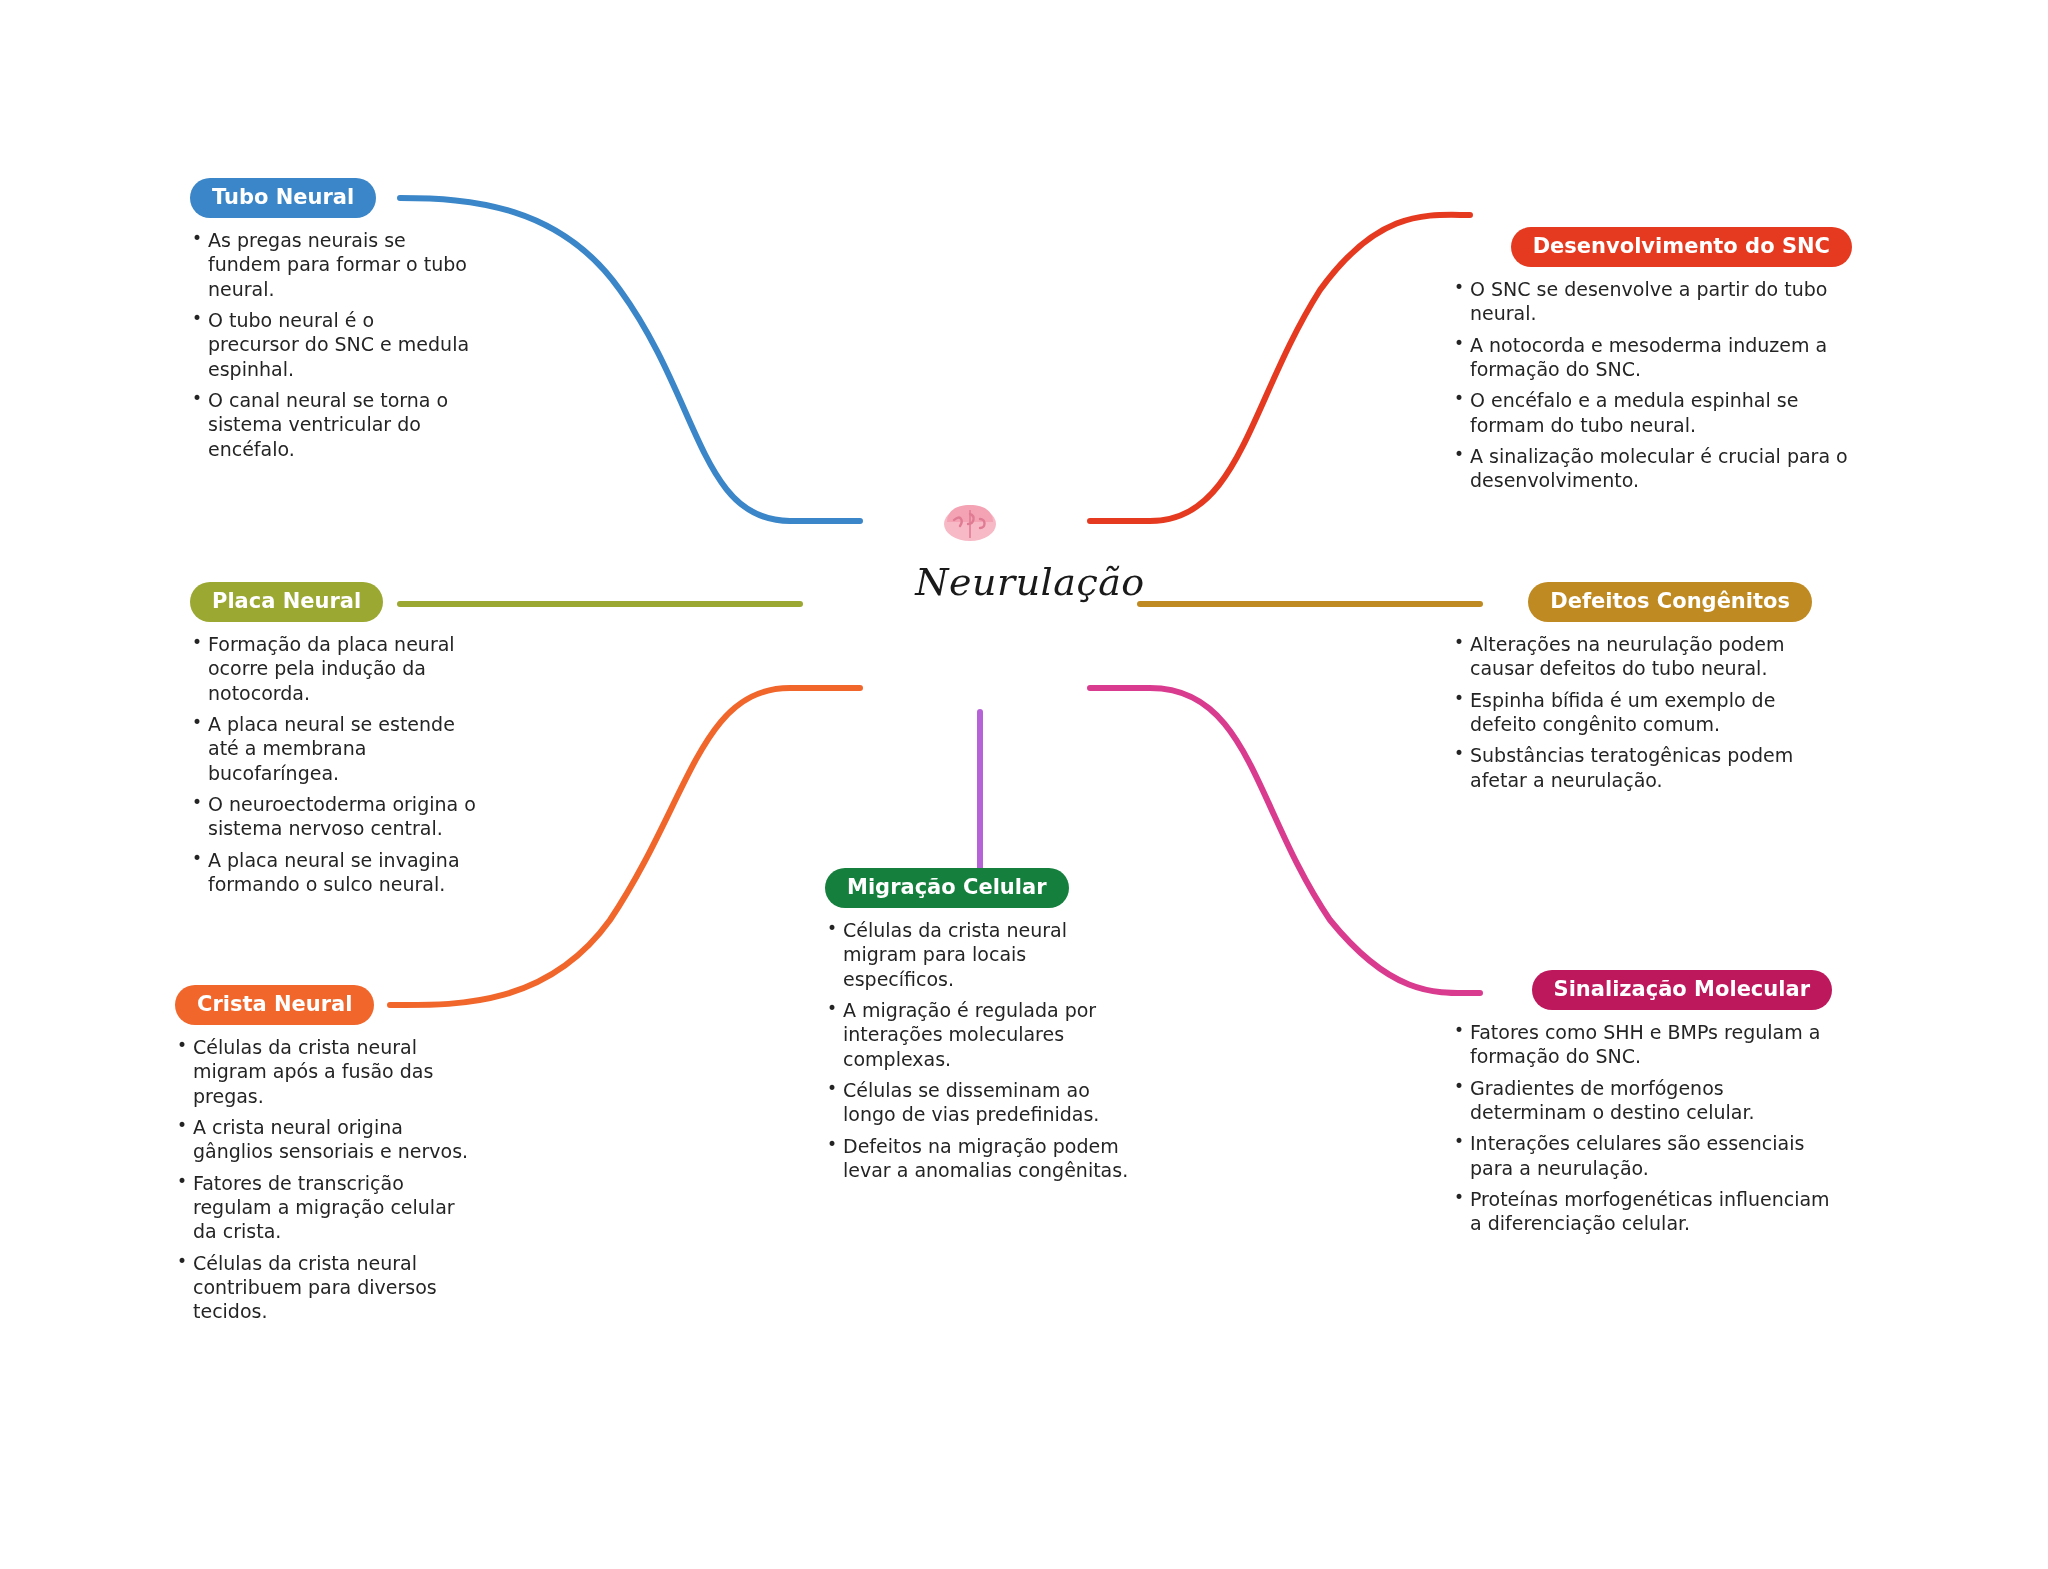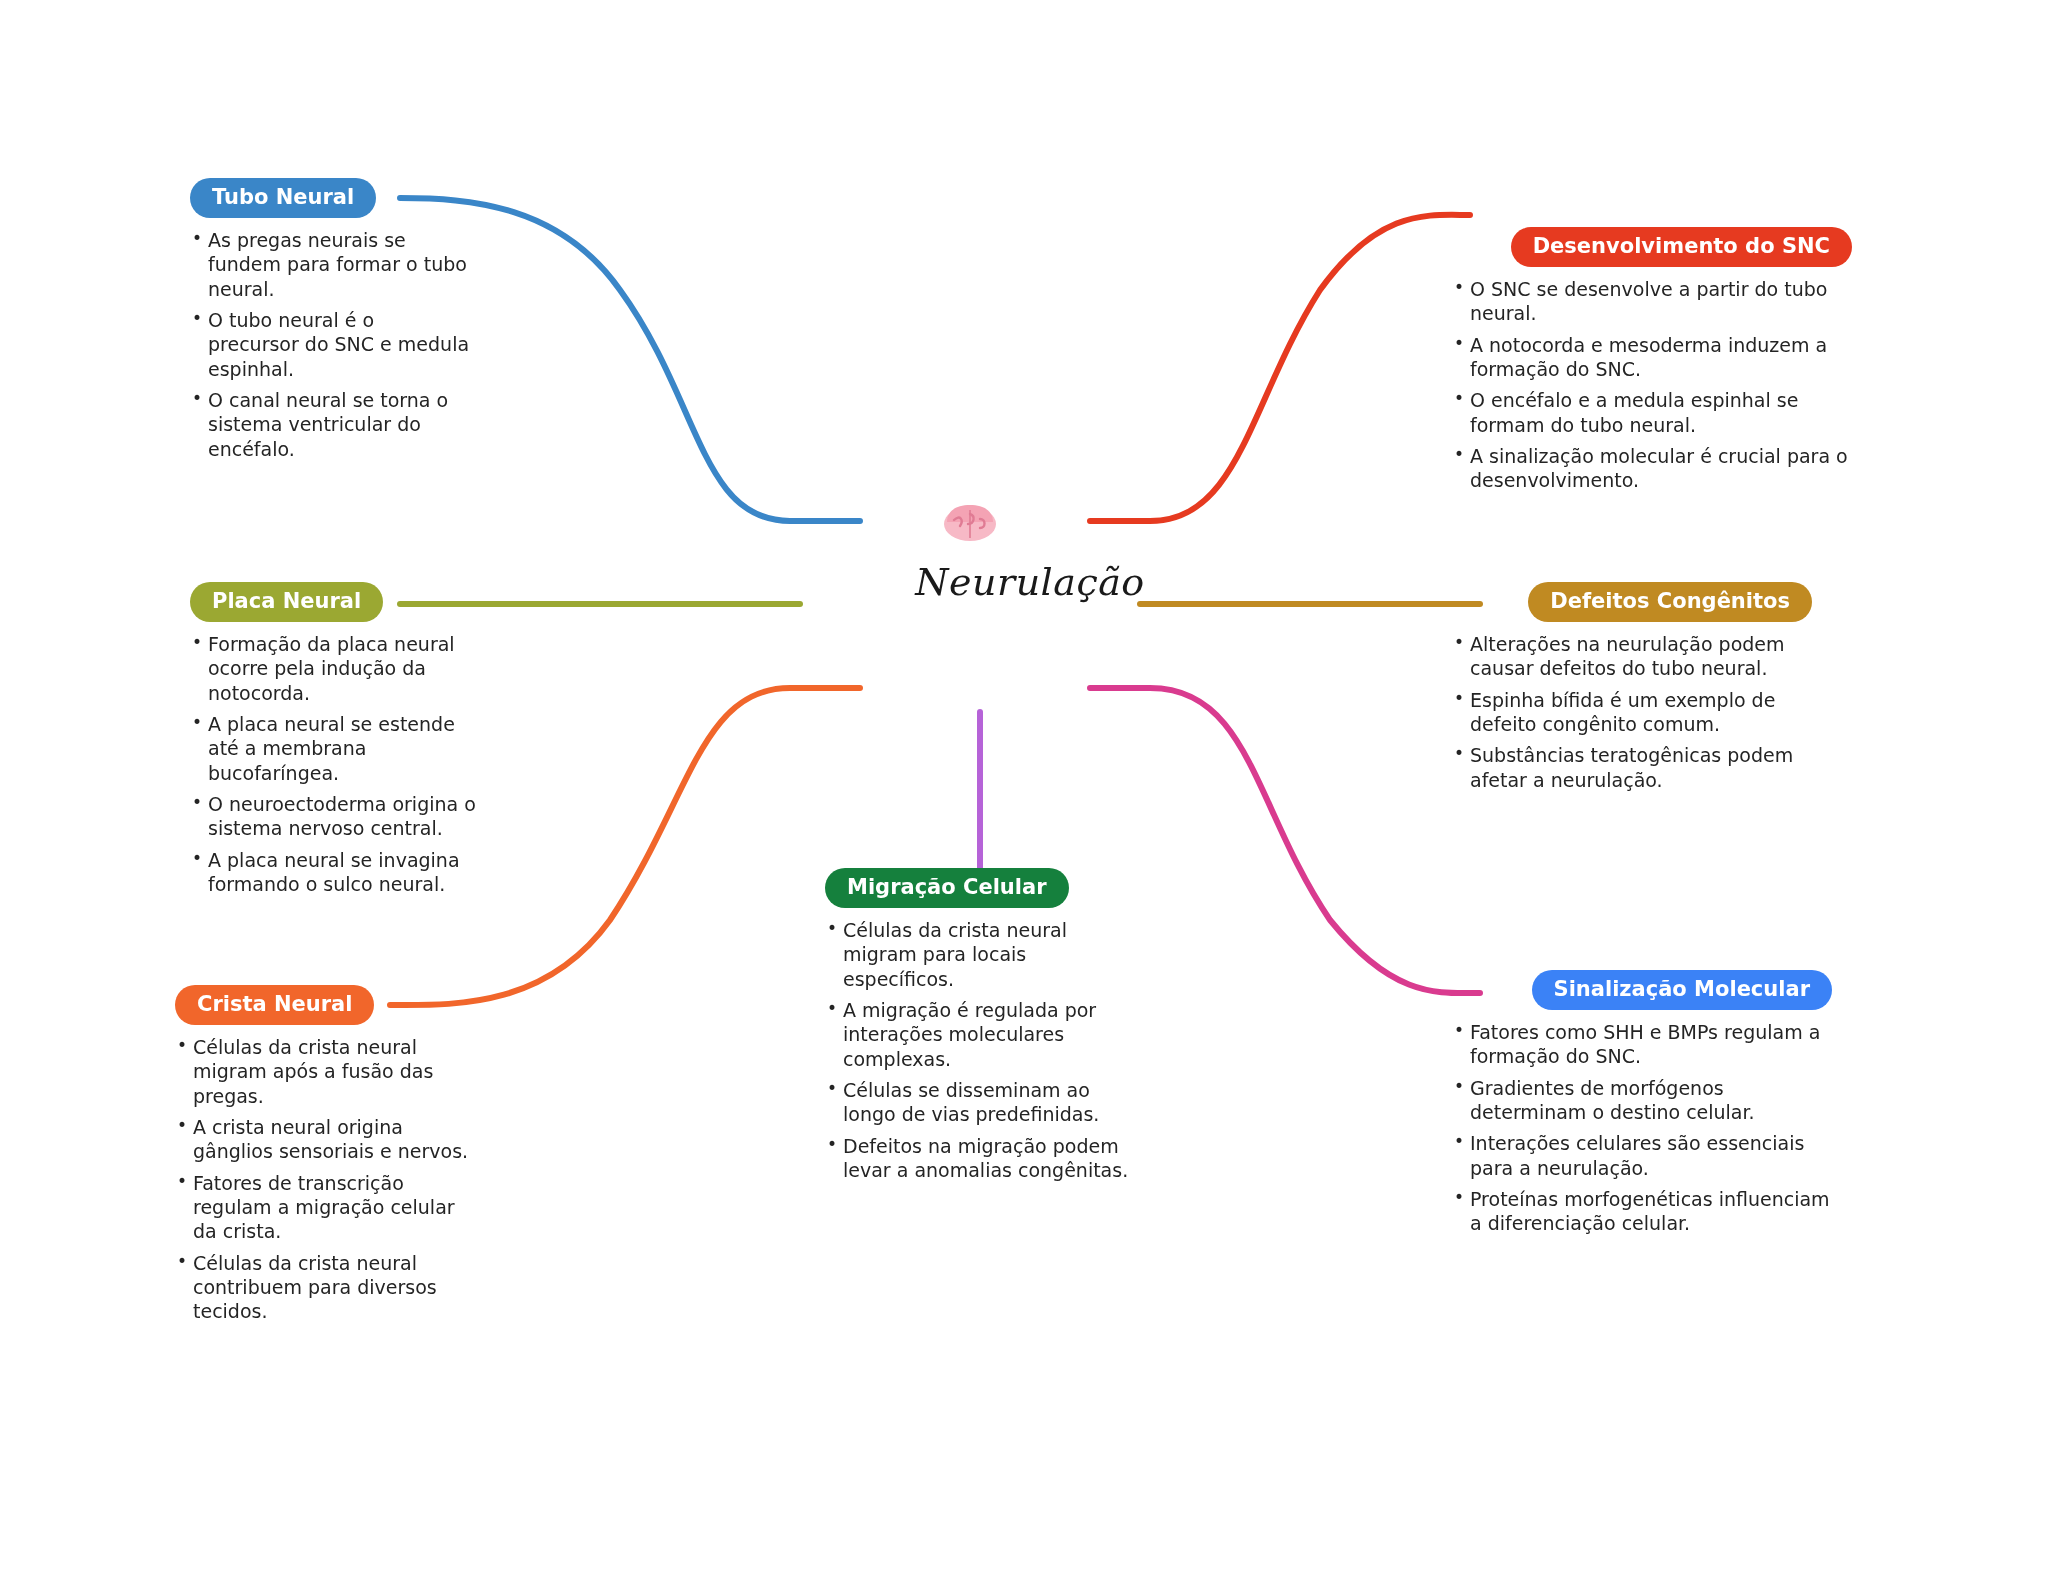--- a/index.html
+++ b/index.html
@@ -192,21 +192,21 @@
     </div>
     <ul class="points">
       <li>Alterações na neurulação podem causar defeitos do tubo neural.</li>
       <li>Espinha bífida é um exemplo de defeito congênito comum.</li>
       <li>Substâncias teratogênicas podem afetar a neurulação.</li>
     </ul>
   </div>
 
   <div class="node" id="node-sinal">
     <div class="node-head pill-wrap-right">
-      <span class="pill" style="background:#3b82f6">Sinalização Molecular</span>
+      <span class="pill" style="background:#be185d">Sinalização Molecular</span>
     </div>
     <ul class="points">
       <li>Fatores como SHH e BMPs regulam a formação do SNC.</li>
       <li>Gradientes de morfógenos determinam o destino celular.</li>
       <li>Interações celulares são essenciais para a neurulação.</li>
       <li>Proteínas morfogenéticas influenciam a diferenciação celular.</li>
     </ul>
   </div>
 
 </div>

